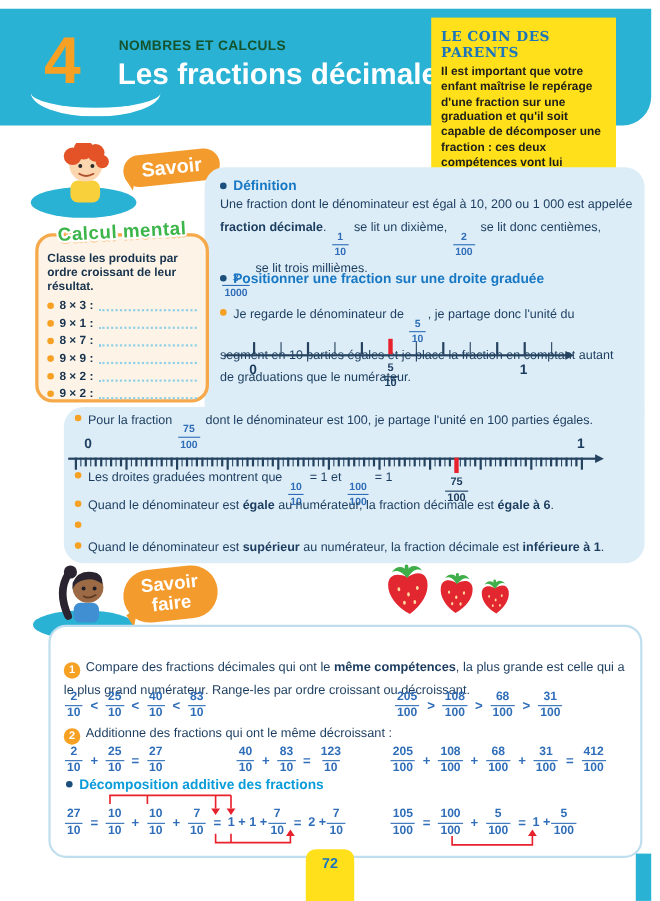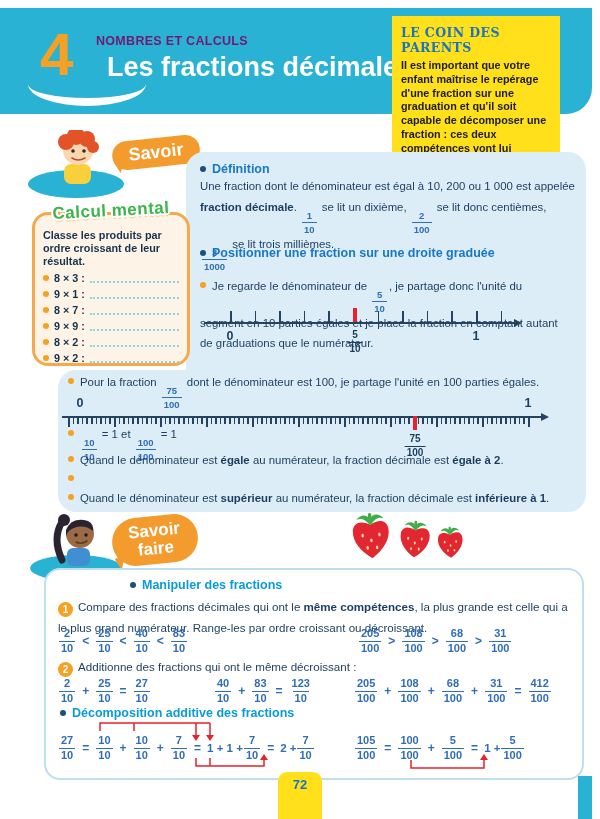--- a/index.html
+++ b/index.html
@@ -5,22 +5,22 @@
   html,body{margin:0;padding:0;background:#fff;}
   #page{position:relative;width:600px;height:819px;background:#fff;overflow:hidden;
         font-family:"Liberation Sans", sans-serif;color:var(--body-text);}
   
   .band{position:absolute;left:0;top:8px;width:592px;height:106px;background:var(--header-bg);
         border-radius:0 0 26px 0;}
   .chapter-num{position:absolute;left:40px;top:12px;font-size:60px;font-weight:900;
         color:var(--accent-orange);letter-spacing:-2px;}
   .smile{position:absolute;left:28px;top:64px;width:118px;height:26px;
         border-bottom:8px solid #fff;border-radius:0 0 70px 70px / 0 0 26px 26px;}
-  .kicker{position:absolute;left:96px;top:26px;font-size:12.5px;font-weight:bold;
-        color:#701a75;letter-spacing:.3px;}
+  .kicker{position:absolute;left:108px;top:26px;font-size:12.5px;font-weight:bold;
+        color:#14532d;letter-spacing:.3px;}
   .title{position:absolute;left:107px;top:44px;margin:0;font-size:27px;font-weight:bold;color:#fff;}
   
   .parents{position:absolute;left:392px;top:16px;width:168px;}
   .p-yellow{background:var(--yellow);padding:9px 9px 8px 9px;}
   .p-title{font-family:"DejaVu Serif", serif;font-weight:bold;font-size:12.5px;
         color:var(--link-blue);letter-spacing:.4px;margin-bottom:4px;}
   .p-body{font-size:10.8px;font-weight:bold;color:#1d1d1b;line-height:1.28;}
   .p-bar{background:var(--link-blue);color:#fff;font-size:11px;font-weight:bold;
         padding:3px 6px 4px 6px;white-space:nowrap;}
   .p-arrow{color:var(--yellow);margin:0 2px;font-weight:900;}
@@ -334,30 +334,30 @@
       <div class="nl-tick" style="height: 8px; left: 461.4px; top: 20px;"></div>
       <div class="nl-tick" style="height: 11px; left: 466px; top: 20px;"></div>
       <span class="nl-num" style="left: 18px; top: 0px;">0</span>
       <span class="nl-num" style="left: 466px; top: 0px;">1</span>
       <span class="frac nl-frac" style="left: 351px; top: 38px;">
         <span class="fn">75</span>
         <span class="fd">100</span>
       </span>
     </div>
   <p class="para nowrap" style="left:68px;top:424px;">
-    <span class="odot"></span><span><span class="frac">
+    <span class="odot"></span><span><span>Les droites graduées montrent que </span><span class="frac">
           <span class="fn">10</span>
           <span class="fd">10</span>
         </span><span> = 1 et </span><span class="frac">
           <span class="fn">100</span>
           <span class="fd">100</span>
         </span><span> = 1</span></span>
   </p>
   <p class="para nowrap" style="left:68px;top:450px;">
-    <span class="odot"></span><span><span>Quand le dénominateur est </span><span class="bseg">égale</span><span> au numérateur, la fraction décimale est </span><span class="bseg">égale à 2</span><span>.</span></span>
+    <span class="odot"></span><span><span>Quand le dénominateur est </span><span class="bseg">égale</span><span> au numérateur, la fraction décimale est </span><span class="bseg">égale à 6</span><span>.</span></span>
   </p>
   <p class="para nowrap" style="left:68px;top:469px;">
     <span class="odot"></span>
   </p>
   <p class="para nowrap" style="left:68px;top:488px;">
     <span class="odot"></span><span><span>Quand le dénominateur est </span><span class="bseg">supérieur</span><span> au numérateur, la fraction décimale est </span><span class="bseg">inférieure à 1</span><span>.</span></span>
   </p>
 
   <svg class="avatar" style="left:24px;top:512px;" width="122" height="70" viewBox="0 0 122 70">
     <ellipse cx="52" cy="56" rx="46" ry="13" fill="#2ab2d4"></ellipse>
@@ -384,23 +384,20 @@
         <ellipse cx="16" cy="34" rx="1.2" ry="1.8" fill="#ffd9a0"></ellipse>
         <ellipse cx="25" cy="34" rx="1.2" ry="1.8" fill="#ffd9a0"></ellipse>
       </g>
     </defs>
     <use href="#straw" transform="translate(0,2) scale(1.05) rotate(-4 20 22)"></use>
     <use href="#straw" transform="translate(48,10) scale(0.85) rotate(3 20 22)"></use>
     <use href="#straw" transform="translate(86,16) scale(0.72) rotate(-3 20 22)"></use>
   </svg>
 
   <div class="sf-box">
-    <div class="hgroup teal" style="left:84px;top:8px;">
-      <span class="hdot"></span><span>Manipuler des fractions</span>
-    </div>
 
     <div class="step" style="left:12px;top:26px;width:512px;">
       <span class="stepnum">
           <span>1</span>
         </span><span><span>Compare des fractions décimales qui ont le </span><span class="bseg">même compétences</span><span>, la plus grande est celle qui a le plus grand numérateur. Range-les par ordre croissant ou décroissant.</span></span>
     </div>
 
     <div class="math" style="left:12px;top:58px;">
         <span class="frac">
           <span class="fn">2</span>

